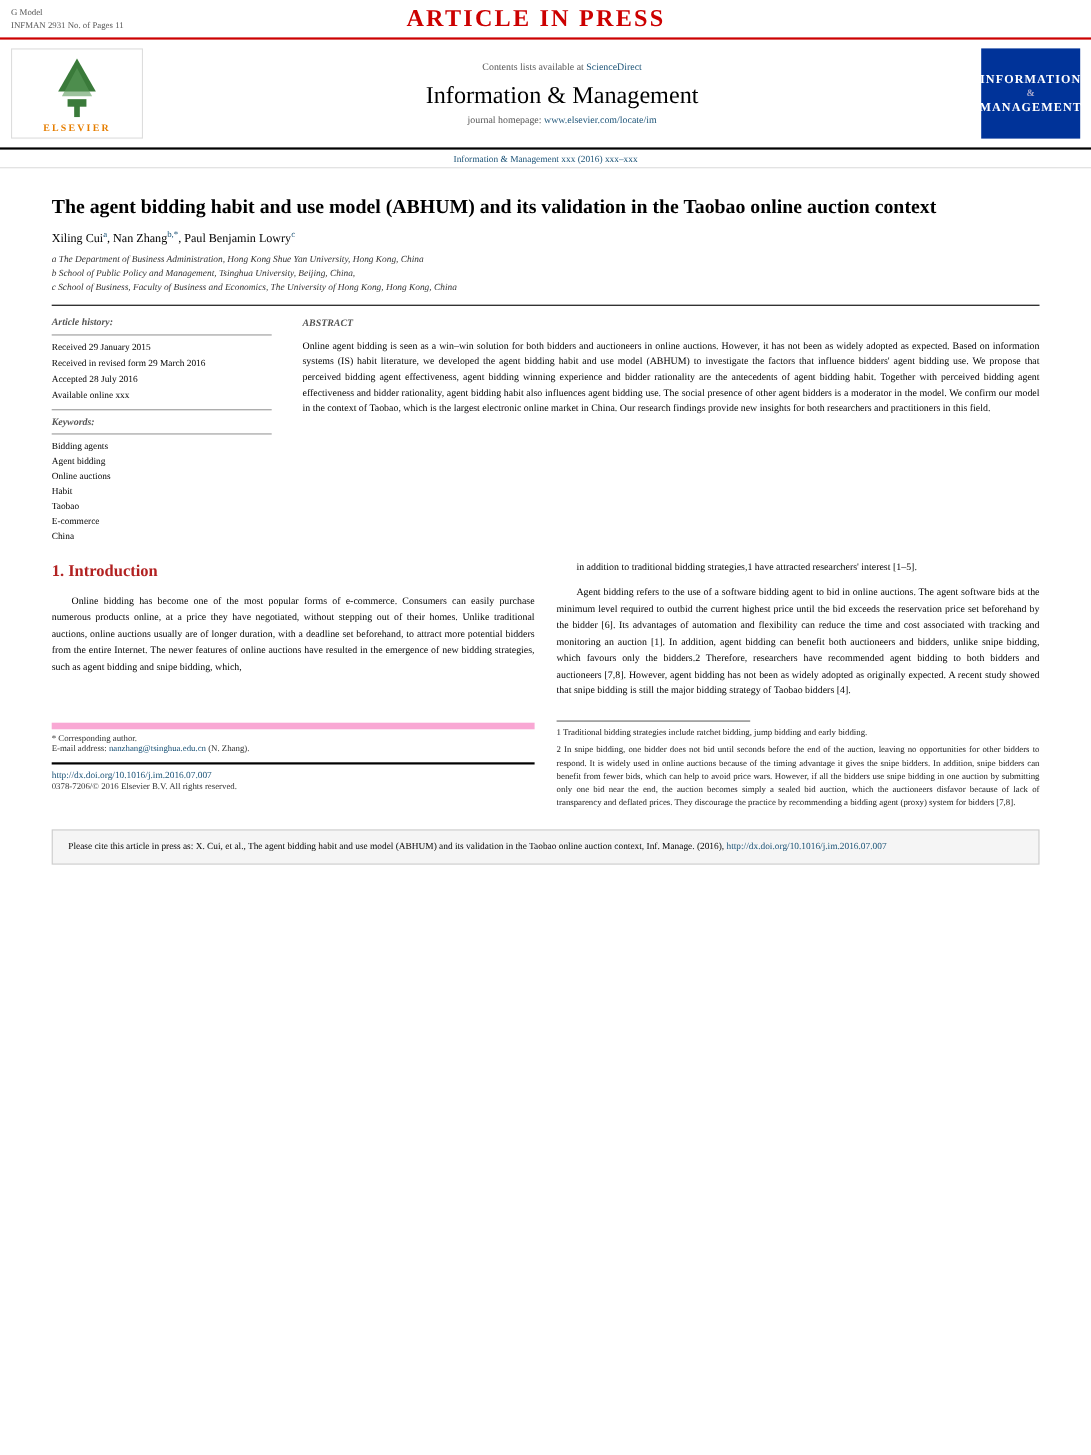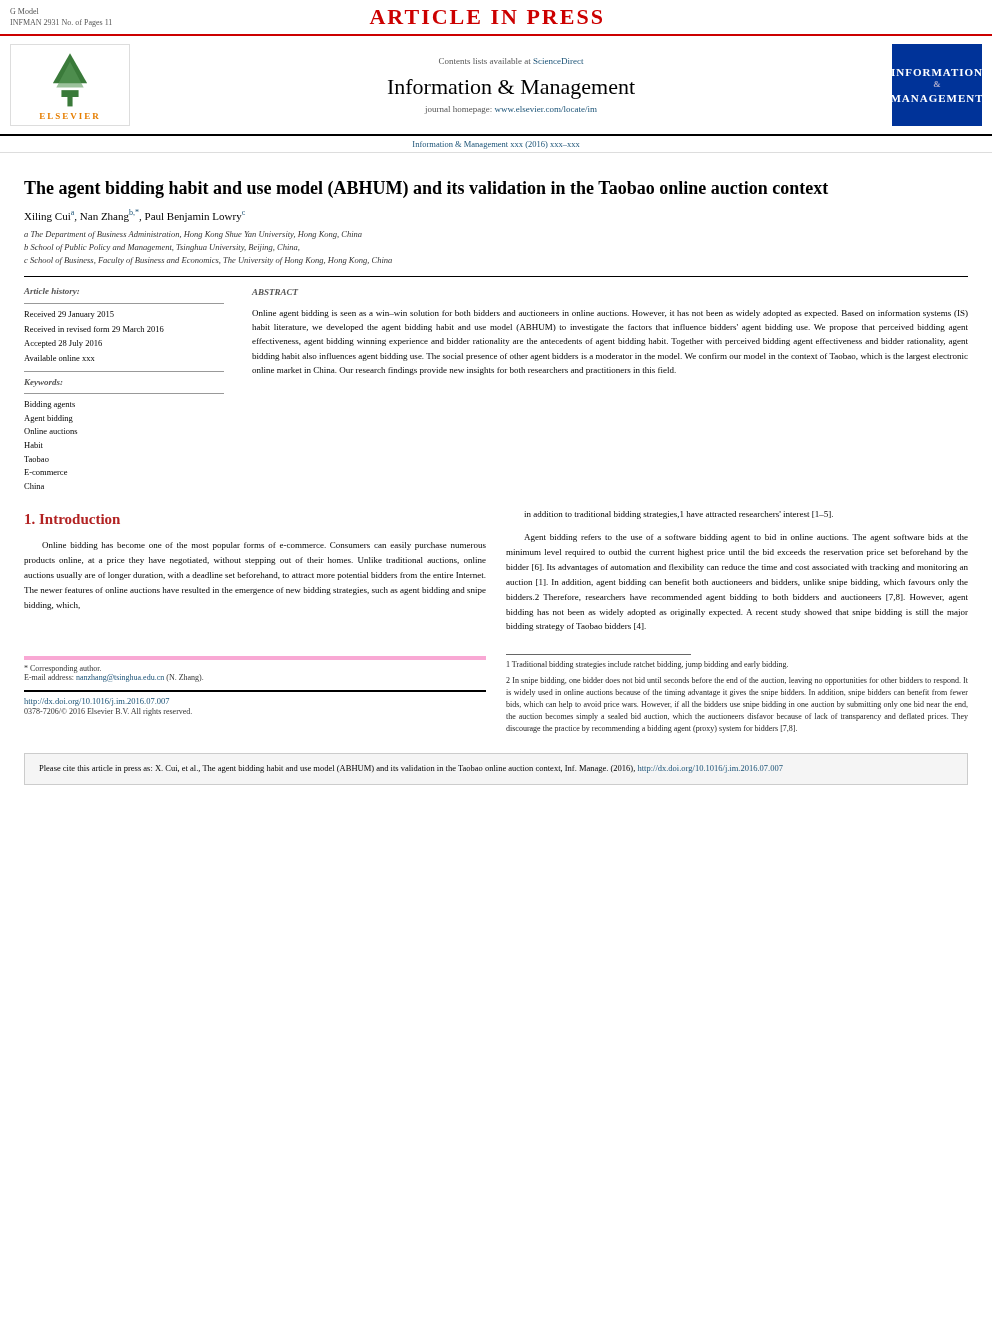--- a/index.html
+++ b/index.html
@@ -116,21 +116,21 @@
     .article-ref {
       text-align: center;
       font-size: 8.5px;
       color: #1a5276;
       padding: 3px;
       border-bottom: 1px solid #ddd;
     }
 
     
     .main-content {
-      padding: 10px 24px;
+      padding: 10px 47px;
     }
 
     
     .article-title {
       font-size: 18px;
       font-weight: bold;
       color: #000;
       margin: 14px 0 8px 0;
       line-height: 1.3;
     }
@@ -253,21 +253,21 @@
     .footnote-item {
       margin-bottom: 4px;
       text-align: justify;
     }
 
     
     .corr-author {
       font-size: 8px;
       color: #333;
       margin-top: 10px;
-      border-top: 4px solid #f9a8d4;
+      border-top: 6px solid #f9a8d4;
       padding-top: 4px;
     }
     .corr-email {
       color: #1a5276;
     }
 
     
     .doi-section {
       font-size: 8.5px;
       margin-top: 8px;

